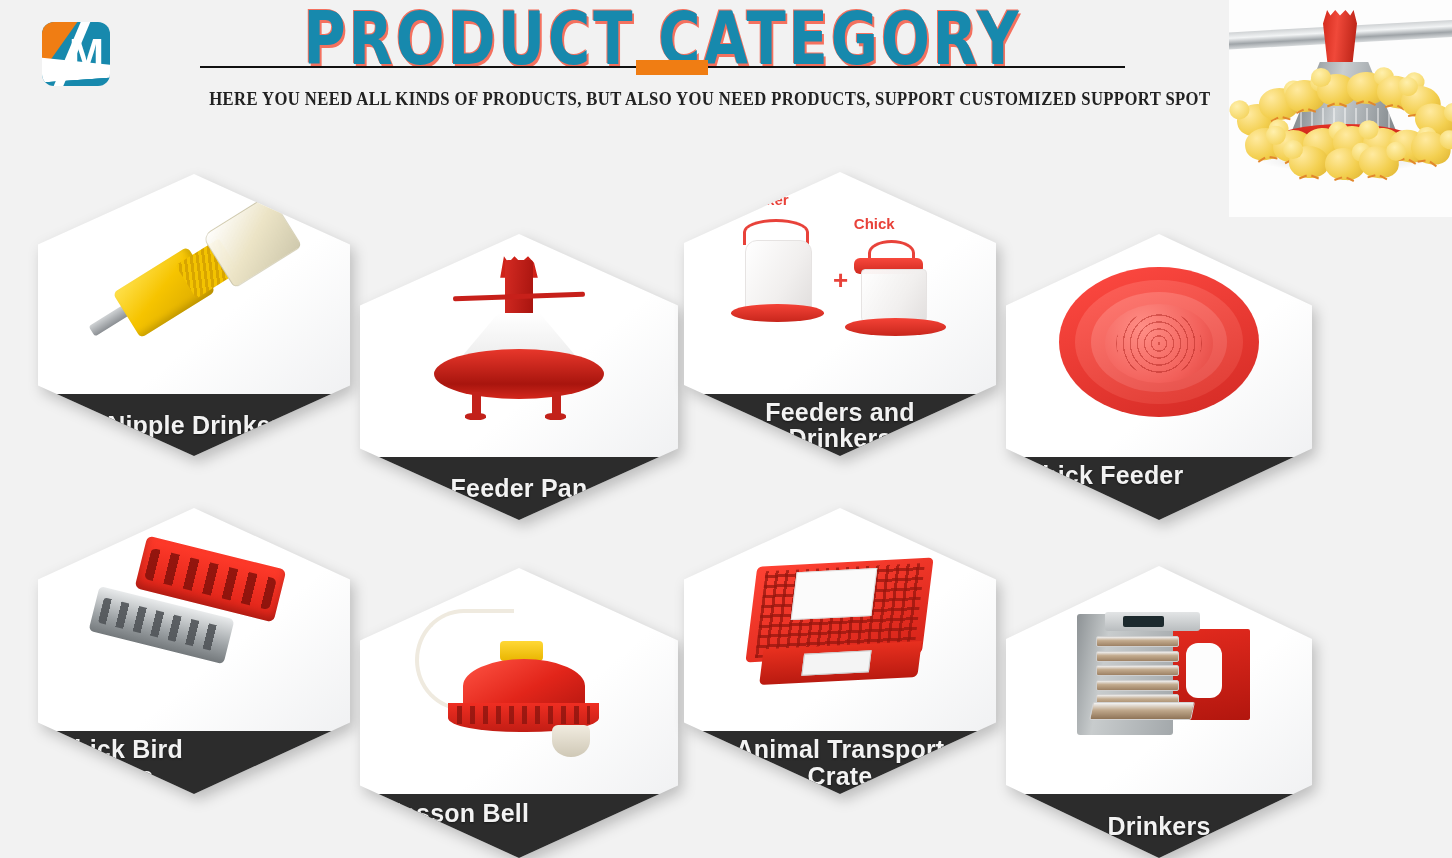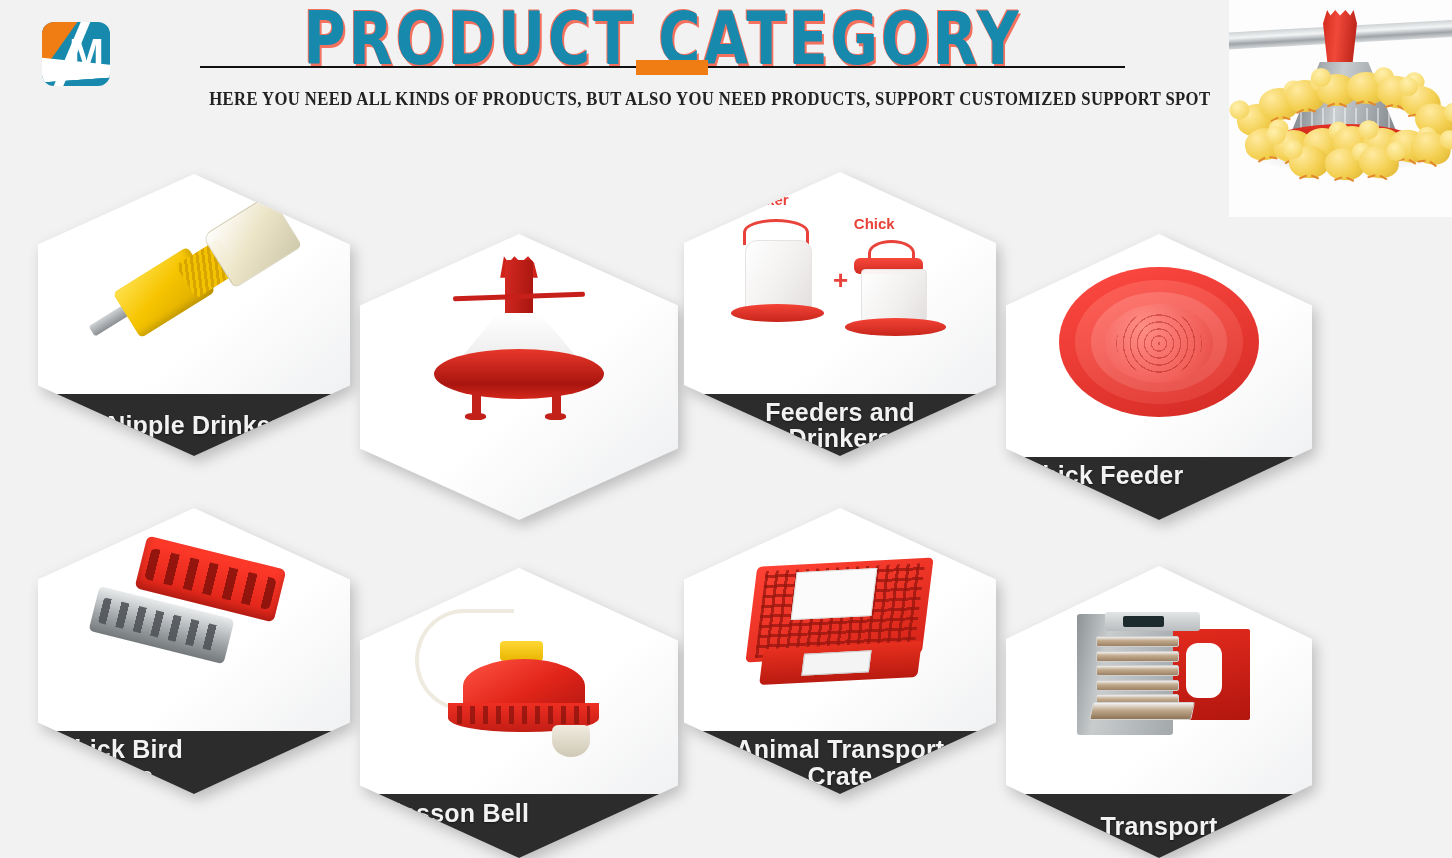--- a/index.html
+++ b/index.html
@@ -417,20 +417,23 @@
       <div class="fp-stem"></div>
       <div class="fp-arm"></div>
       <div class="fp-cone"></div>
       <div class="fp-bowl"></div>
       <div class="fp-leg" style="left:30%"></div>
       <div class="fp-leg" style="left:64%"></div>
       <div class="fp-foot" style="left:27%"></div>
       <div class="fp-foot" style="left:61%"></div>
     </div>
         </div>
+        <div class="labelband center">
+          <div class="labeltext">Feeder Pan</div>
+        </div>
       </div>
     </div>
     <div class="hexcard" style="left: 684px; top: 172px; width: 312px; height: 284px;">
       <div class="hexinner">
         <div class="imgarea">
     <div class="art">
       <div class="fd-lbl" style="left:5%;top:-2%">Drinker</div>
       <div class="fd-lbl" style="left:56%;top:12%">Chick</div>
       <div class="fd-plus">+</div>
       <div class="fd-handle" style="left:8%;top:14%;width:26%"></div>
@@ -522,17 +525,17 @@
       <div class="inc-screen"></div>
       <div class="inc-tray" style="top:26%"></div>
       <div class="inc-tray" style="top:34%"></div>
       <div class="inc-tray" style="top:42%"></div>
       <div class="inc-tray" style="top:50%"></div>
       <div class="inc-tray" style="top:58%"></div>
       <div class="inc-pull"></div>
     </div>
         </div>
         <div class="labelband center">
-          <div class="labeltext">Transport</div>
+          <div class="labeltext">Drinkers</div>
         </div>
       </div>
     </div>
   </div>
 
 </body></html>

